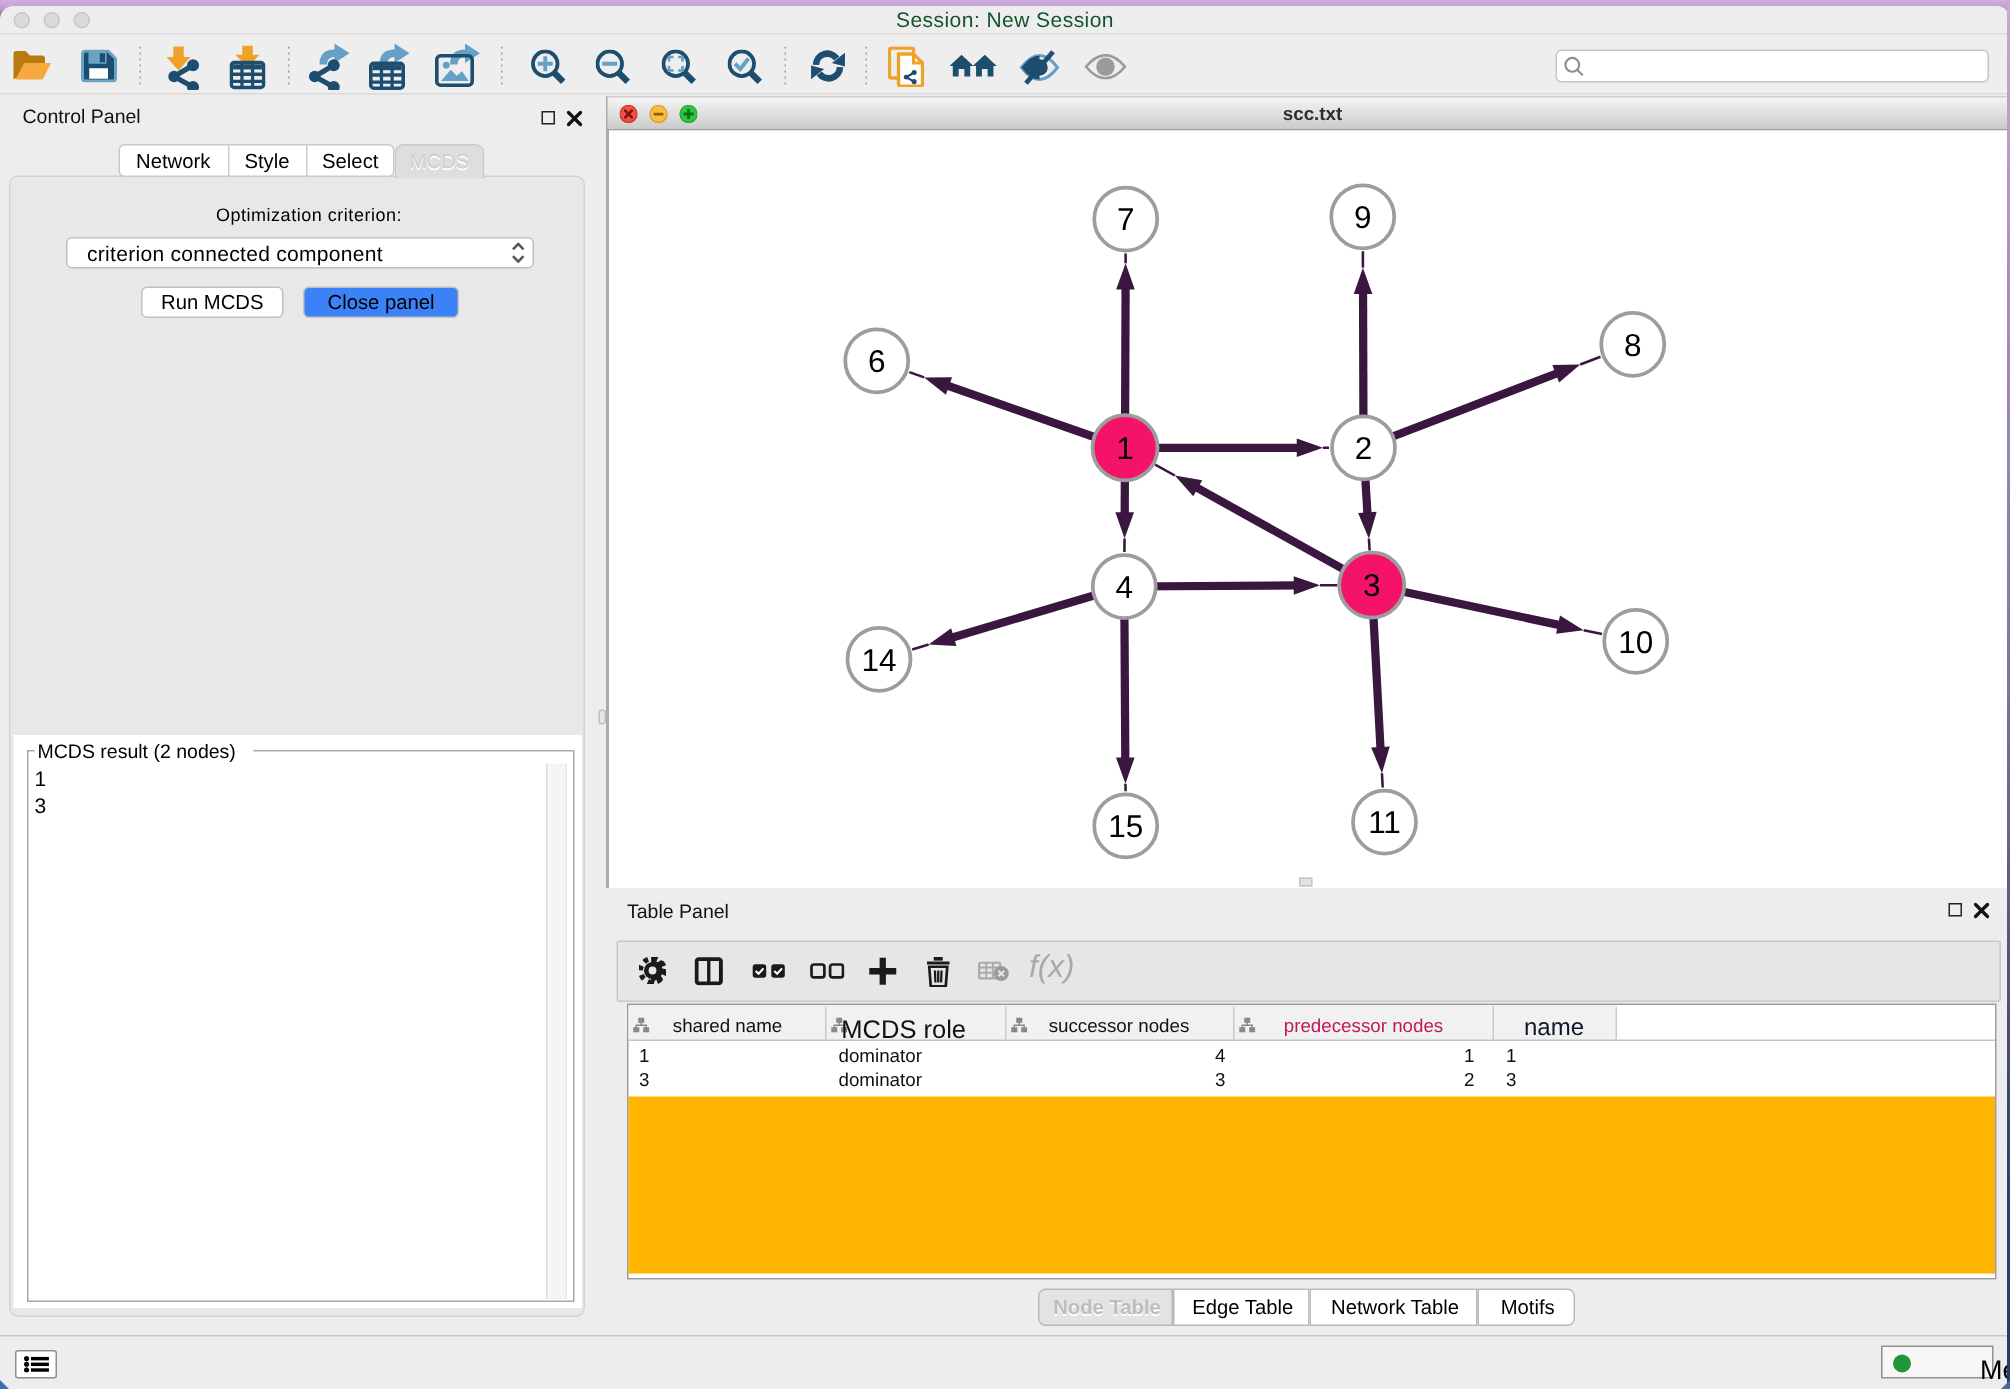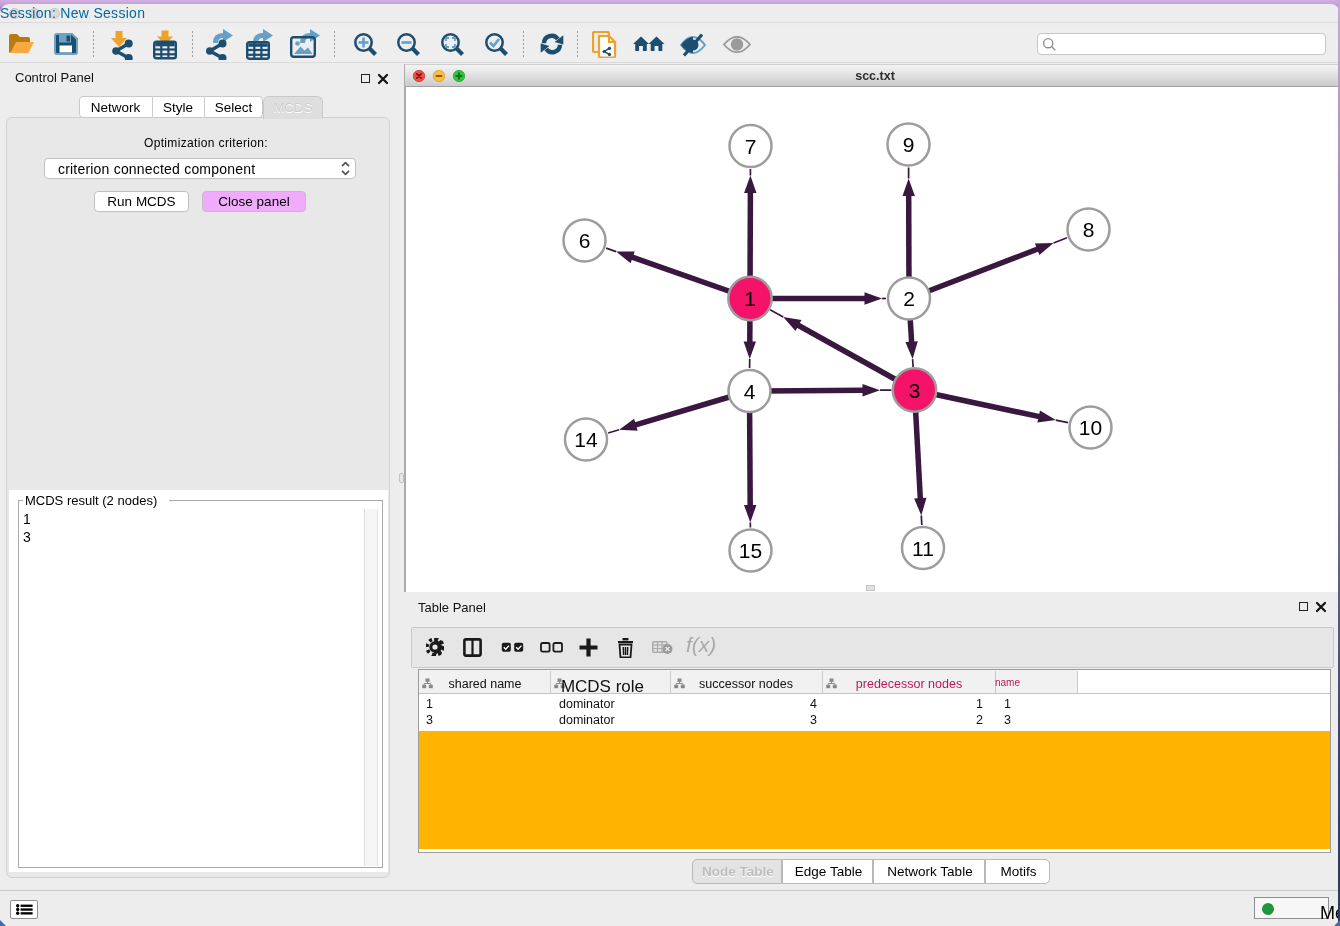--- a/index.html
+++ b/index.html
@@ -5,21 +5,21 @@
 .abs{position:absolute}
 </style></head>
 <body>
 
 <div class="abs" style="left:0;top:0;width:1340px;height:12px;background:linear-gradient(#d0aee0,#c3a0d4 45%,#a077b4 78%,#9a6fb0)"></div>
 <div class="abs" style="left:0;top:4px;width:1340px;height:924px;background:#ededed;border-radius:9px 9px 0 0"></div>
 
 <div class="abs" style="left:9px;top:8px;width:11px;height:11px;border-radius:50%;background:#dbd9d9;border:1px solid #c8c5c5"></div>
 <div class="abs" style="left:29px;top:8px;width:11px;height:11px;border-radius:50%;background:#dbd9d9;border:1px solid #c8c5c5"></div>
 <div class="abs" style="left:49px;top:8px;width:11px;height:11px;border-radius:50%;background:#dbd9d9;border:1px solid #c8c5c5"></div>
-<div class="abs" style="left:0;top:5px;width:1340px;height:32px;text-align:left;font-size:14px;letter-spacing:0.3px;color:#0369a1">Session: New Session</div>
+<div class="abs" style="left:0;top:5px;width:1340px;height:32px;text-align:center;font-size:14px;letter-spacing:0.3px;color:#14532d">Session: New Session</div>
 <div class="abs" style="left:0;top:22px;width:1340px;height:1px;background:#dcdcdc"></div>
 
 <div class="abs" style="left:0;top:27px;width:1340px;height:36px;background:#efeeee;border-bottom:1px solid #dadada"></div>
 <svg class="abs" style="left:8px;top:33px" width="27" height="21" viewBox="0 0 27 21">
     <path d="M1 20 L1 3 Q1 1 3 1 L9 1 L12 4 L20 4 Q22 4 22 6 L22 9 Z" fill="#b97a10"></path>
     <path d="M2.5 20 L8 9 L26 9 L20.5 20 Z" fill="#f6a93f"></path>
   </svg>
 <svg class="abs" style="left:54px;top:33px" width="24" height="22" viewBox="0 0 24 22">
     <path d="M1 3 Q1 1 3 1 L18 1 L23 6 L23 19 Q23 21 21 21 L3 21 Q1 21 1 19 Z" fill="#1d4e6f"></path>
     <rect x="5" y="1.5" width="12" height="8" fill="#6ba3c4"></rect>
@@ -166,21 +166,21 @@
 
 <div class="abs" style="left:6px;top:136px;width:400px;text-align:center;font-size:12px;letter-spacing:0.35px;color:#000">Optimization criterion:</div>
 
 <div class="abs" style="left:44px;top:158px;width:312px;height:21px;background:#fff;border:1px solid #c0c0c0;border-radius:4px;font-size:14px;letter-spacing:0.2px;color:#000;line-height:20px;padding-left:13px">criterion connected component</div>
 <svg class="abs" style="left:339px;top:161px" width="13" height="15" viewBox="0 0 13 15">
     <path d="M3 5.2 L6.5 1.6 L10 5.2" fill="none" stroke="#555" stroke-width="1.7" stroke-linejoin="round"></path>
     <path d="M3 9.8 L6.5 13.4 L10 9.8" fill="none" stroke="#555" stroke-width="1.7" stroke-linejoin="round"></path>
   </svg>
 
 <div class="abs" style="left:94px;top:191px;width:95px;height:21px;background:#fff;border:1px solid #c0c0c0;border-radius:4px;text-align:center;font-size:13.5px;line-height:19px">Run MCDS</div>
-<div class="abs" style="left:202px;top:191px;width:104px;height:21px;background:#f0abfc;border:1px solid #c0c0c0;border-radius:4px;text-align:center;font-size:13.5px;line-height:19px">Close panel</div>
+<div class="abs" style="left:202px;top:191px;width:104px;height:21px;background:#3b82f6;border:1px solid #c0c0c0;border-radius:4px;text-align:center;font-size:13.5px;line-height:19px">Close panel</div>
 
 <div class="abs" style="left:9px;top:490px;width:379px;height:382px;background:#fff"></div>
 <div class="abs" style="left:18px;top:500px;width:365px;height:368px;border:1px solid #a9a9a9"></div>
 <div class="abs" style="left:23px;top:493px;width:146px;height:15px;background:#fff;font-size:13px;color:#000;padding-left:2px">MCDS result (2 nodes)</div>
 <div class="abs" style="left:364px;top:509px;width:14px;height:357px;background:#f5f5f5;border-left:1px solid #dedede;border-right:1px solid #e6e6e6"></div>
 <div class="abs" style="left:23px;top:510px;font-size:14px;line-height:18px;color:#000">1<br>3</div>
 
 <div class="abs" style="left:404px;top:64px;width:1.5px;height:528px;background:#ababab"></div>
 <div class="abs" style="left:399px;top:473px;width:5px;height:10px;background:#e6e6e6;border:1px solid #c0c0c0;border-radius:2px"></div>
 
@@ -347,21 +347,21 @@
 <div class="abs" style="left:670px;top:677px;width:152px;text-align:center;font-size:12.5px;color:#111">successor nodes</div>
 <div class="abs" style="left:994.5px;top:671px;width:1px;height:22px;background:#c9c9c9"></div>
 <svg class="abs" style="left:826px;top:678px" width="11" height="11" viewBox="0 0 11 11">
     <rect x="3.5" y="0.5" width="4" height="3.4" fill="#888"></rect>
     <rect x="0.2" y="6.8" width="4" height="3.4" fill="#888"></rect>
     <rect x="6.8" y="6.8" width="4" height="3.4" fill="#888"></rect>
     <path d="M5.5 4 L5.5 5.5 M2.2 6.8 L2.2 5.5 L8.8 5.5 L8.8 6.8" fill="none" stroke="#888" stroke-width="1"></path>
   </svg>
 <div class="abs" style="left:823px;top:677px;width:172px;text-align:center;font-size:12.5px;color:#be185d">predecessor nodes</div>
 <div class="abs" style="left:1076.5px;top:671px;width:1px;height:22px;background:#c9c9c9"></div>
-<div class="abs" style="left:995px;top:677px;width:82px;text-align:left;font-size:10px;color:#be185d">name</div>
+<div class="abs" style="left:995px;top:677px;width:82px;text-align:center;font-size:16px;color:#0f172a">name</div>
 <div class="abs" style="left:419px;top:731px;width:911px;height:118px;background:#ffb400"></div>
 <div class="abs" style="left:426px;top:697px;font-size:12.5px;color:#111">1</div>
 <div class="abs" style="left:559px;top:697px;font-size:12.5px;color:#111">dominator</div>
 <div class="abs" style="left:670px;top:697px;width:147px;text-align:right;font-size:12.5px;color:#111">4</div>
 <div class="abs" style="left:822px;top:697px;width:161px;text-align:right;font-size:12.5px;color:#111">1</div>
 <div class="abs" style="left:1004px;top:697px;font-size:12.5px;color:#111">1</div>
 <div class="abs" style="left:426px;top:713px;font-size:12.5px;color:#111">3</div>
 <div class="abs" style="left:559px;top:713px;font-size:12.5px;color:#111">dominator</div>
 <div class="abs" style="left:670px;top:713px;width:147px;text-align:right;font-size:12.5px;color:#111">3</div>
 <div class="abs" style="left:822px;top:713px;width:161px;text-align:right;font-size:12.5px;color:#111">2</div>

